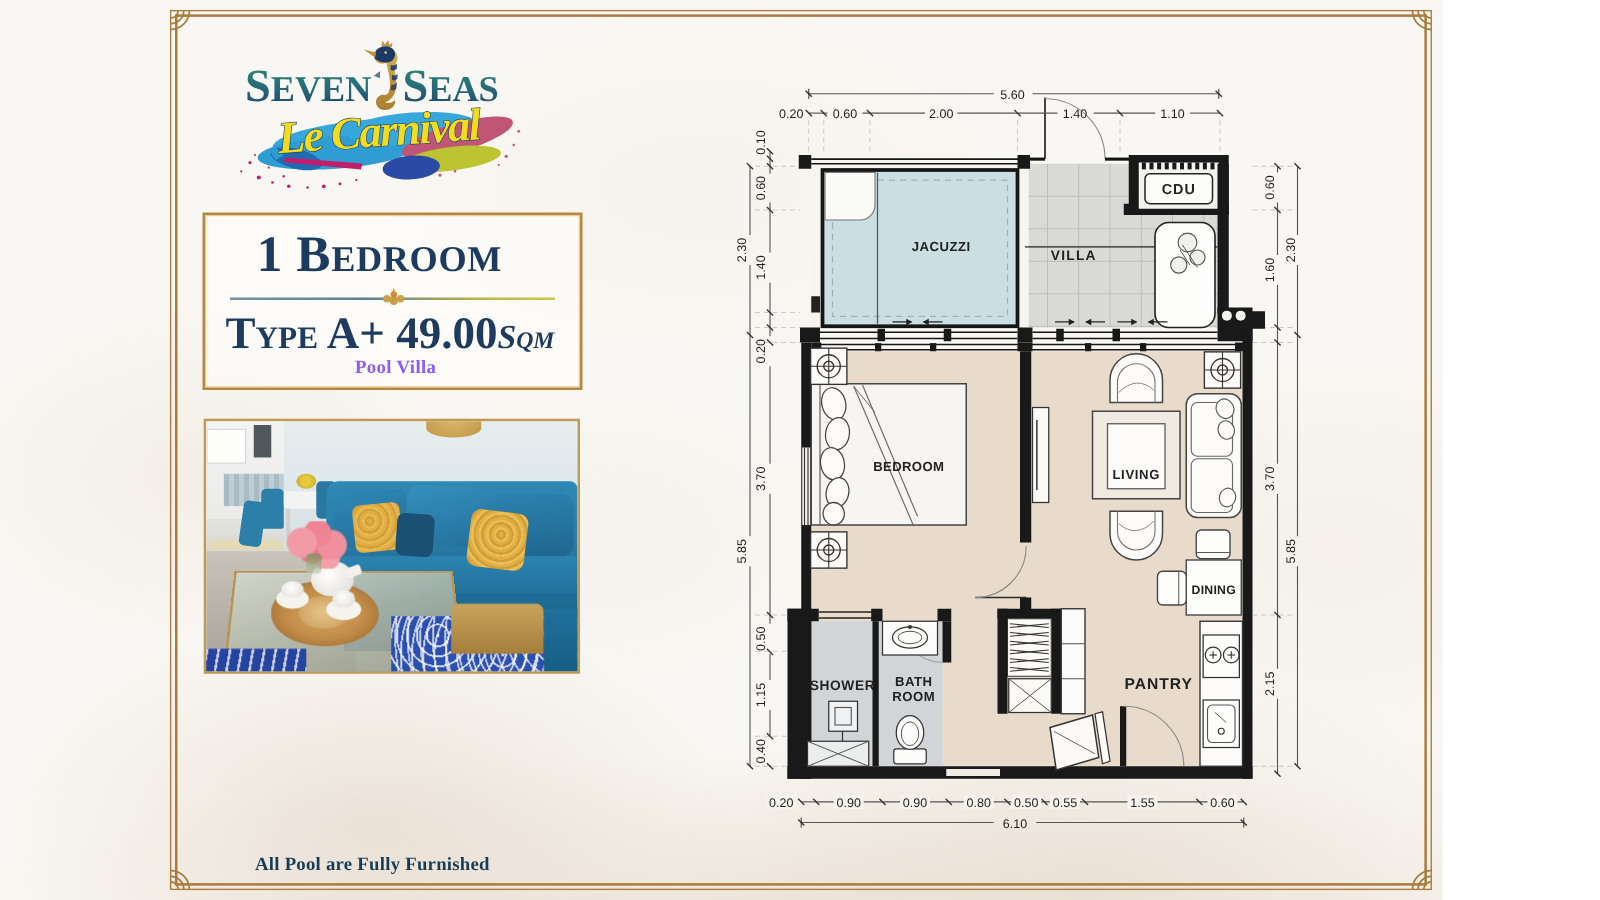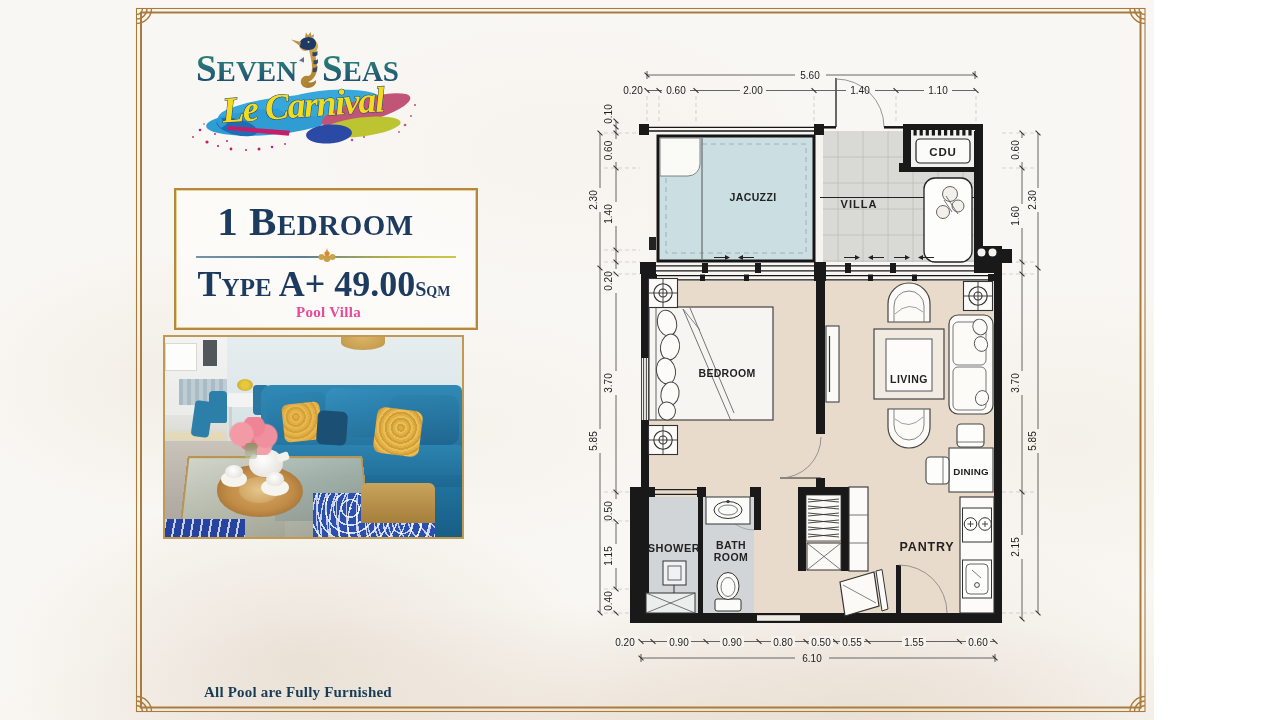--- a/index.html
+++ b/index.html
@@ -1,22 +1,22 @@
 <!DOCTYPE html>
 <html><head><meta charset="utf-8"><style>
 html,body{margin:0;padding:0;width:1280px;height:720px;overflow:hidden;background:#ffffff;}
 body{position:relative;font-family:"Liberation Sans",sans-serif;}
 .tex{position:absolute;left:0;top:0;width:1154px;height:720px;background:radial-gradient(ellipse 900px 170px at 640px 730px, rgba(228,215,199,.55), transparent 75%),radial-gradient(ellipse 420px 240px at 300px 660px, rgba(224,210,195,.55), transparent 70%),radial-gradient(ellipse 520px 260px at 880px 710px, rgba(226,213,199,.5), transparent 70%),radial-gradient(ellipse 280px 190px at 160px 380px, rgba(230,219,206,.34), transparent 70%),radial-gradient(ellipse 320px 220px at 1070px 440px, rgba(233,223,211,.3), transparent 72%),radial-gradient(ellipse 380px 200px at 560px 150px, rgba(240,234,226,.28), transparent 72%),radial-gradient(ellipse 300px 170px at 470px 430px, rgba(236,228,218,.26), transparent 72%),#f9f7f3;}
 .lbl{font-family:"Liberation Sans",sans-serif;font-size:10px;font-weight:bold;fill:#222;text-anchor:middle;letter-spacing:.2px;}
 .dim{font-family:"Liberation Sans",sans-serif;font-size:10px;fill:#1d1d1d;text-anchor:middle;}
-.tbox{position:absolute;left:162px;top:188px;width:300px;height:138px;border:2.5px solid #b6883f;background:rgba(253,253,252,.6);box-shadow:inset 0 0 0 1px #e7cf9a;margin-left:12px;}
+.tbox{position:absolute;left:162px;top:170px;width:300px;height:138px;border:2.5px solid #b6883f;background:rgba(253,253,252,.6);box-shadow:inset 0 0 0 1px #e7cf9a;}
 .t1{position:absolute;left:-21px;right:0;top:11px;text-align:center;font-family:"Liberation Serif",serif;font-weight:bold;font-variant:small-caps;font-size:41px;line-height:41px;color:#1d3a5f;letter-spacing:.5px;}
 .tdiv{position:absolute;left:20px;right:20px;top:65.5px;height:2.6px;background:linear-gradient(90deg,#7493a5 0%,#5b7f96 42%,#8d9a6c 58%,#bcb544 78%,#cdc84b 100%);}
 .t2{position:absolute;left:-4px;right:0;top:76px;text-align:center;font-family:"Liberation Serif",serif;font-weight:bold;font-variant:small-caps;font-size:36px;line-height:36px;color:#1d3a5f;}
-.t3{position:absolute;left:-22px;right:0;top:114px;text-align:center;font-family:"Liberation Serif",serif;font-weight:bold;font-size:15px;color:#ec4899;letter-spacing:.3px;padding-left:27px;}
+.t3{position:absolute;left:-22px;right:0;top:114px;text-align:center;font-family:"Liberation Serif",serif;font-weight:bold;font-size:15px;color:#8b5cf6;letter-spacing:.3px;padding-left:27px;}
 .photo{position:absolute;left:163px;top:335px;width:297px;height:200px;border:2px solid #c19a52;overflow:hidden;background:#dfe7ea;}
 .foot{position:absolute;left:204px;top:684px;font-family:"Liberation Serif",serif;font-weight:bold;font-size:15px;color:#173d56;letter-spacing:.2px;}
 </style></head><body>
 <div class="tex"></div>
 <svg width="1280" height="720" viewBox="0 0 1280 720" style="position:absolute;left:0;top:0">
 <rect x="136.5" y="8.5" width="1008.5" height="703" fill="none" stroke="#aa7c3c" stroke-width="1.1"></rect>
     <rect x="141" y="12.5" width="999.5" height="695" fill="none" stroke="#aa7c3c" stroke-width="2"></rect>
     <path d="M136.5 14.5 A6 6 0 0 0 142.5 8.5" fill="none" stroke="#aa7c3c" stroke-width="1.4"></path>
     <path d="M136.5 19.0 A10.5 10.5 0 0 0 147.0 8.5" fill="none" stroke="#aa7c3c" stroke-width="1.4"></path>
     <path d="M136.5 23.5 A15 15 0 0 0 151.5 8.5" fill="none" stroke="#aa7c3c" stroke-width="1.4"></path>
@@ -530,21 +530,21 @@
 <div class="tbox">
     <div class="t1">1 Bedroom</div>
     <div class="tdiv"></div>
     <svg style="position:absolute;left:141px;top:57.5px" width="20" height="16" viewBox="0 0 20 16">
       <circle cx="4.5" cy="9" r="3" fill="#caa24c"></circle>
       <circle cx="15.5" cy="9" r="3" fill="#caa24c"></circle>
       <circle cx="10" cy="10.5" r="3.4" fill="#c79d45"></circle>
       <circle cx="10" cy="5.5" r="2.6" fill="#d9882f"></circle>
       <path d="M10 0 l1.2 3.6 h-2.4 z" fill="#caa24c"></path>
     </svg>
-    <div class="t2">Type A+ 49.00<span style="font-size:20px">Sqm</span></div>
+    <div class="t2">Type A+ 49.00<span style="font-style:italic;font-size:27px">Sqm</span></div>
     <div class="t3">Pool Villa</div>
   </div>
 <div class="photo">
     <div style="position:absolute;inset:0;background:linear-gradient(180deg,#e7edef 0%,#dde7ea 30%,#d5e0e4 52%,#cfd9dd 60%);"></div>
     <div style="position:absolute;left:176px;top:-2px;width:44px;height:15px;background:radial-gradient(ellipse at 50% 0%,#dcb76d 0%,#c9a050 70%,#bb9044 100%);border-radius:0 0 50% 50%;"></div>
     <div style="position:absolute;left:0;top:0;width:62px;height:96px;background:linear-gradient(180deg,#f2f3f2,#e9eae8);"></div>
     <div style="position:absolute;left:0px;top:6px;width:30px;height:26px;background:#fdfdfc;border:1px solid #d8d8d4;"></div>
     <div style="position:absolute;left:38px;top:3px;width:14px;height:26px;background:#50585c;"></div>
     <div style="position:absolute;left:14px;top:42px;width:48px;height:26px;background:repeating-linear-gradient(90deg,#9db3bf 0 4px,#b7c7cf 4px 8px);opacity:.85;"></div>
     <div style="position:absolute;left:0;top:68px;width:62px;height:10px;background:#ececea;"></div>

